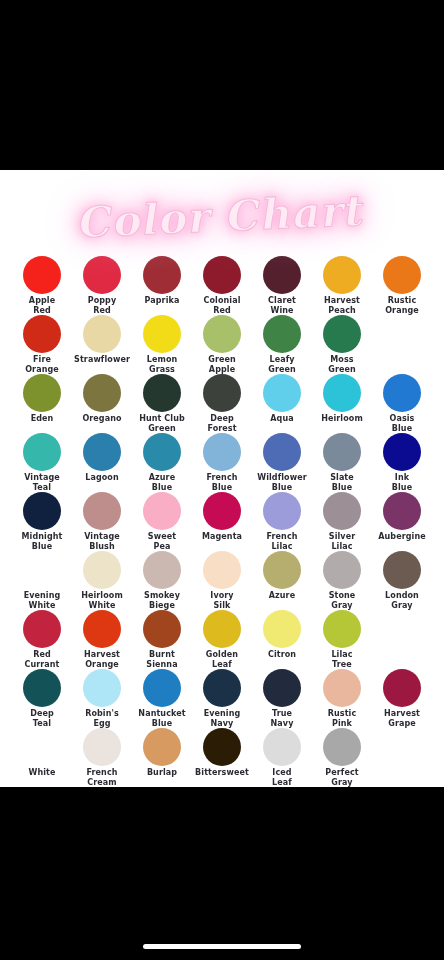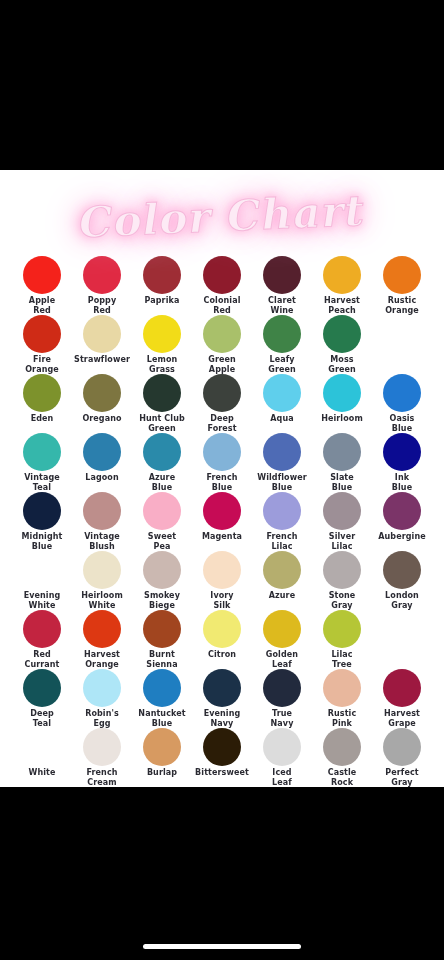--- a/index.html
+++ b/index.html
@@ -329,29 +329,29 @@
             <div class="dot" style="background: rgb(221, 56, 18);"></div>
             <div class="label">Harvest
 Orange</div>
           </div>
           <div class="swatch-cell">
             <div class="dot" style="background: rgb(161, 69, 31);"></div>
             <div class="label">Burnt
 Sienna</div>
           </div>
           <div class="swatch-cell">
-            <div class="dot" style="background: rgb(241, 234, 114);"></div>
-            <div class="label">Citron</div>
-          </div>
-          <div class="swatch-cell">
             <div class="dot" style="background: rgb(221, 186, 30);"></div>
             <div class="label">Golden
 Leaf</div>
           </div>
           <div class="swatch-cell">
+            <div class="dot" style="background: rgb(241, 234, 114);"></div>
+            <div class="label">Citron</div>
+          </div>
+          <div class="swatch-cell">
             <div class="dot" style="background: rgb(181, 198, 54);"></div>
             <div class="label">Lilac
 Tree</div>
           </div>
         </div>
         <div class="swatch-row">
           <div class="swatch-cell">
             <div class="dot" style="background: rgb(19, 83, 88);"></div>
             <div class="label">Deep
 Teal</div>
@@ -404,25 +404,20 @@
           <div class="swatch-cell">
             <div class="dot" style="background: rgb(43, 28, 6);"></div>
             <div class="label">Bittersweet</div>
           </div>
           <div class="swatch-cell">
             <div class="dot" style="background: rgb(220, 220, 220);"></div>
             <div class="label">Iced
 Leaf</div>
           </div>
           <div class="swatch-cell">
-            <div class="dot" style="background: rgb(164, 156, 153);"></div>
-            <div class="label">Castle
-Rock</div>
-          </div>
-          <div class="swatch-cell">
             <div class="dot" style="background: rgb(168, 168, 168);"></div>
             <div class="label">Perfect
 Gray</div>
           </div>
         </div>
       </div>
 
   </div>
 
   <div id="bottom-bar">

